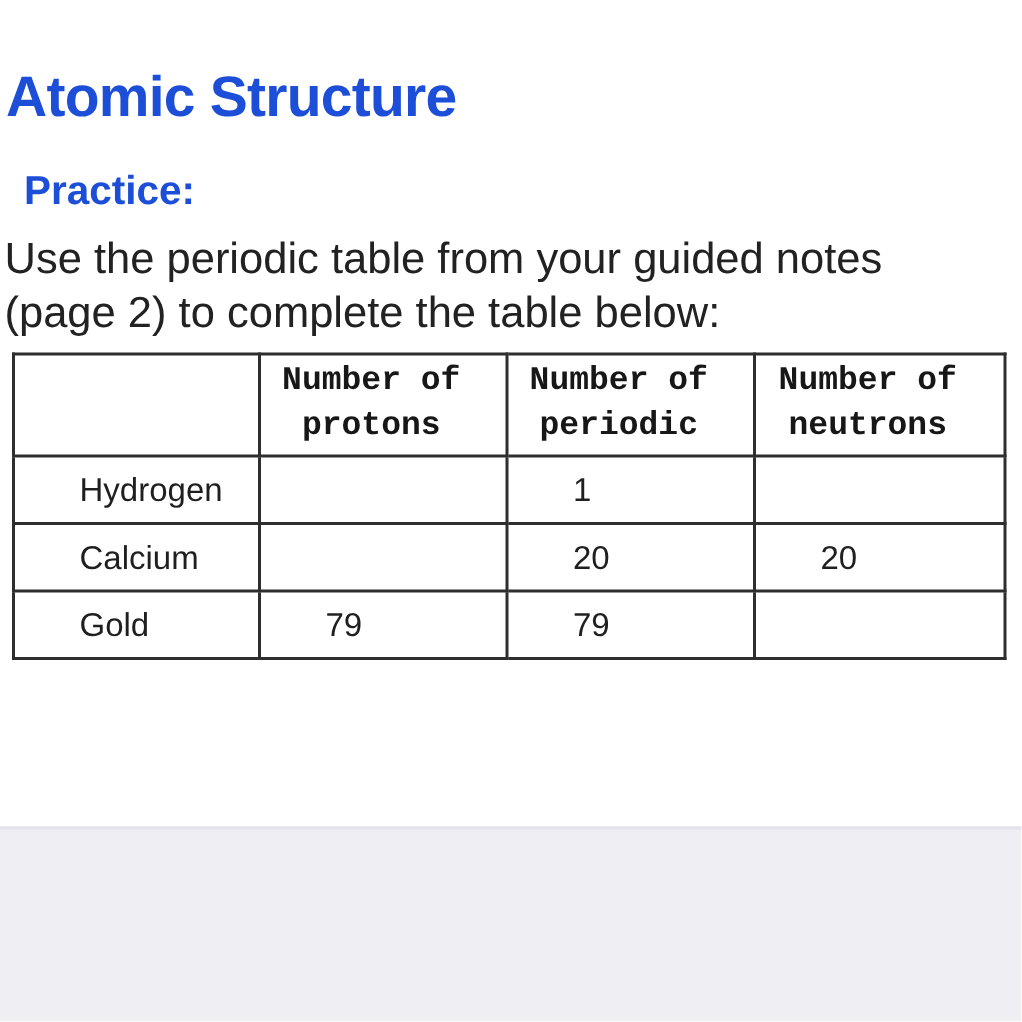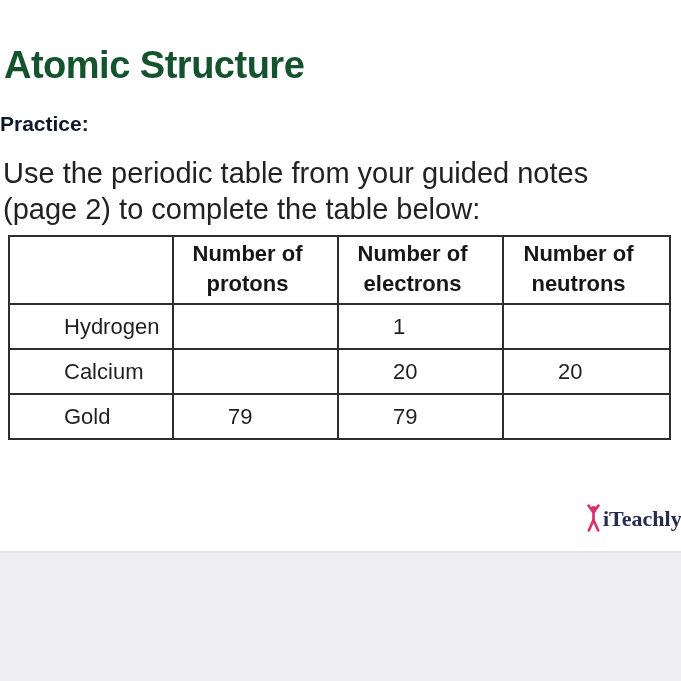--- a/index.html
+++ b/index.html
@@ -13,28 +13,28 @@
   .page {
     position: relative;
     width: 681px; height: 681px;
   }
   .doc-title {
     position: absolute;
     left: 4px; top: 44px;
     font-size: 38px;
     font-weight: 700;
     letter-spacing: -0.5px;
-    color: #14532d;
+    color: #1d4ed8;
   }
   .practice-heading {
     position: absolute;
-    left: 0; top: 112px;
-    font-size: 21px;
+    left: 16px; top: 112px;
+    font-size: 27px;
     font-weight: 700;
-    color: #0f172a;
+    color: #1d4ed8;
   }
   .instructions {
     position: absolute;
     left: 3px; top: 155px;
     font-size: 29px;
     line-height: 36px;
     color: #222222;
   }
   table.practice-table {
     position: absolute;
@@ -49,24 +49,25 @@
     vertical-align: middle;
     overflow: hidden;
     white-space: normal;
   }
   .practice-table th {
     font-weight: 700;
     height: 68px;
     line-height: 30px;
     padding: 2px 24px 4px 8px;
     color: #171717;
+    font-family: Liberation Mono, monospace;
   }
   .practice-table td {
     height: 45px;
-    padding-left: 54px;
+    padding-left: 43px;
     text-align: left;
     font-weight: 400;
     color: #1f1f1f;
   }
   .col-element { width: 164px; }
   .col-protons { width: 165px; }
   .col-electrons { width: 165px; }
   .col-neutrons { width: 167px; }
   .watermark {
     position: absolute;
@@ -111,21 +112,21 @@
     <colgroup>
       <col class="col-element">
       <col class="col-protons">
       <col class="col-electrons">
       <col class="col-neutrons">
     </colgroup>
     <thead>
       <tr>
         <th></th>
         <th>Number of protons</th>
-        <th>Number of electrons</th>
+        <th>Number of periodic</th>
         <th>Number of neutrons</th>
       </tr>
     </thead>
     <tbody>
       <tr>
         <td>Hydrogen</td>
         <td></td>
         <td>1</td>
         <td></td>
       </tr>
@@ -137,29 +138,16 @@
       </tr>
       <tr>
         <td>Gold</td>
         <td>79</td>
         <td>79</td>
         <td></td>
       </tr>
     </tbody>
   </table>
 
-  <div class="watermark">
-    <span>
-      <svg width="15" height="28" viewBox="0 0 15 28" aria-hidden="true">
-        <g fill="none" stroke="#d8306f" stroke-width="2.6" stroke-linecap="round">
-          <path d="M2.5 1.5 L7.5 8.5 L12.5 1.5"></path>
-          <path d="M7.5 8.5 L7.5 16"></path>
-          <path d="M2.8 26.5 L7.5 16 L12.2 26.5"></path>
-        </g>
-        <circle cx="7.5" cy="4.8" r="2.7" fill="#d8306f"></circle>
-      </svg>
-    </span>
-    <span class="brand-text">iTeachly</span>
-  </div>
 
   <div class="footer-band"></div>
 
 </div>
 
 </body></html>

